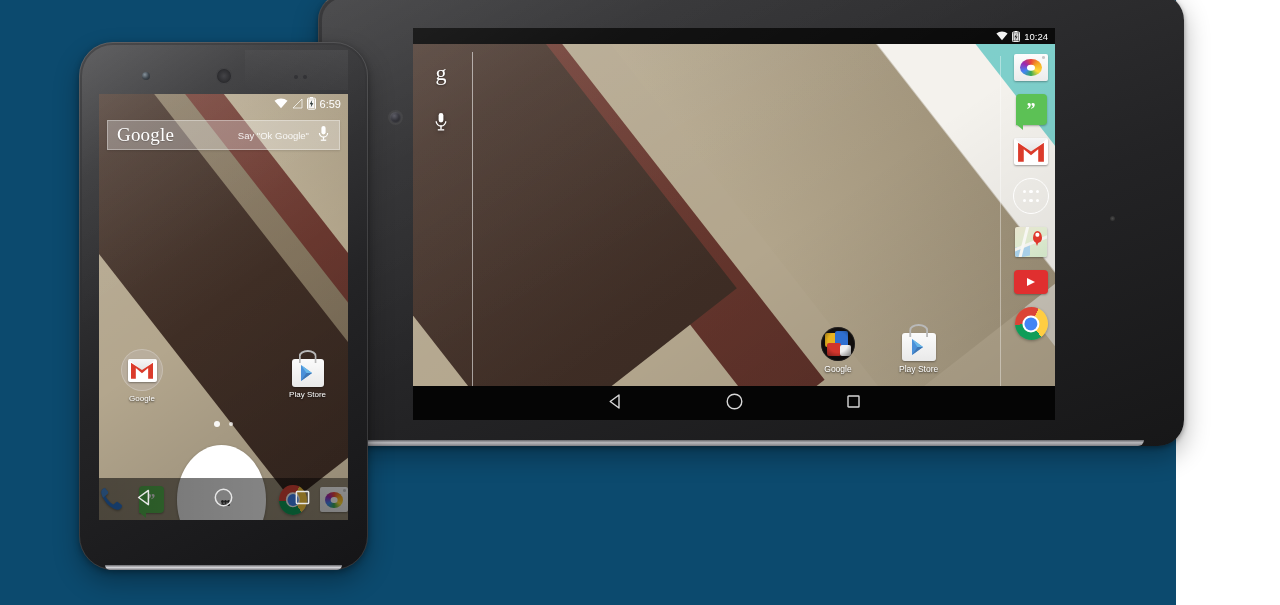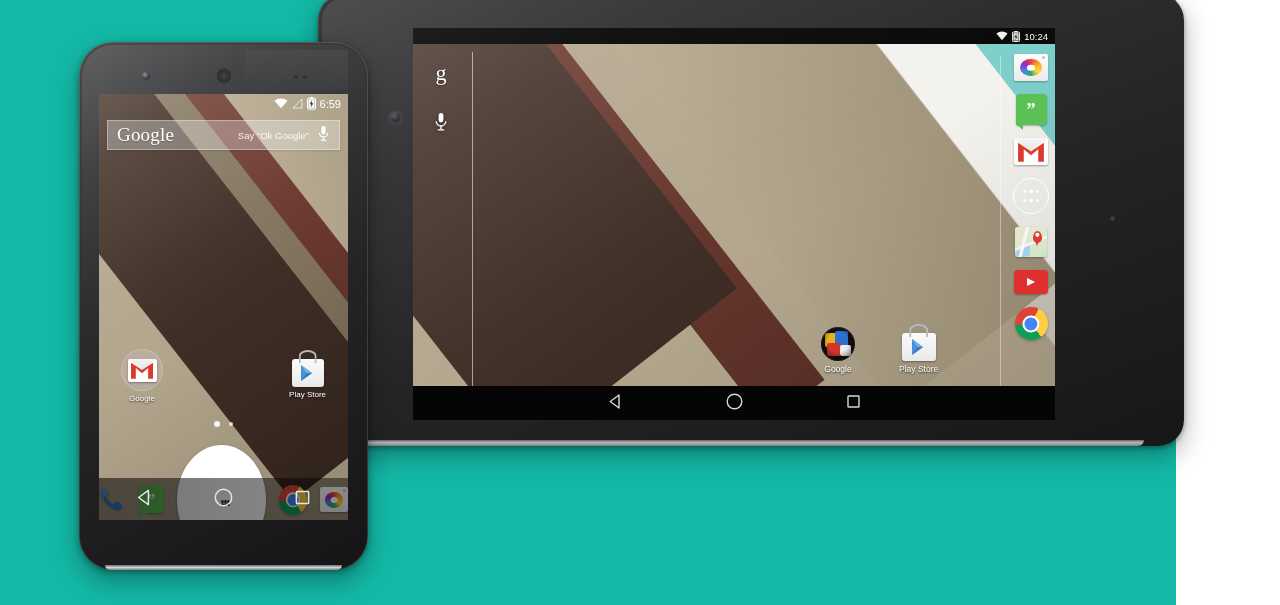--- a/index.html
+++ b/index.html
@@ -1,18 +1,18 @@
 <!DOCTYPE html>
 <html><head>
 <meta charset="utf-8">
 <style>
   * { margin:0; padding:0; box-sizing:border-box; }
   html,body { width:1280px; height:605px; overflow:hidden; background:#ffffff;
     font-family:"Liberation Sans", sans-serif; }
-  #stage { position:relative; width:1176px; height:605px; background:#14b8a6; }
+  #stage { position:relative; width:1176px; height:605px; background:#0c4a6e; }
 
   
   .wall { position:absolute; inset:0; overflow:hidden; background:#6f6454; }
 
   
   #tablet { position:absolute; left:318px; top:-6px; width:866px; height:452px; }
   #tablet .body {
     position:absolute; inset:0; border-radius:26px;
     background:linear-gradient(160deg,#3a3a3c 0%,#303032 28%,#232325 60%,#171718 100%);
     box-shadow:0 10px 26px rgba(0,0,0,.30), 0 2px 5px rgba(0,0,0,.35);

